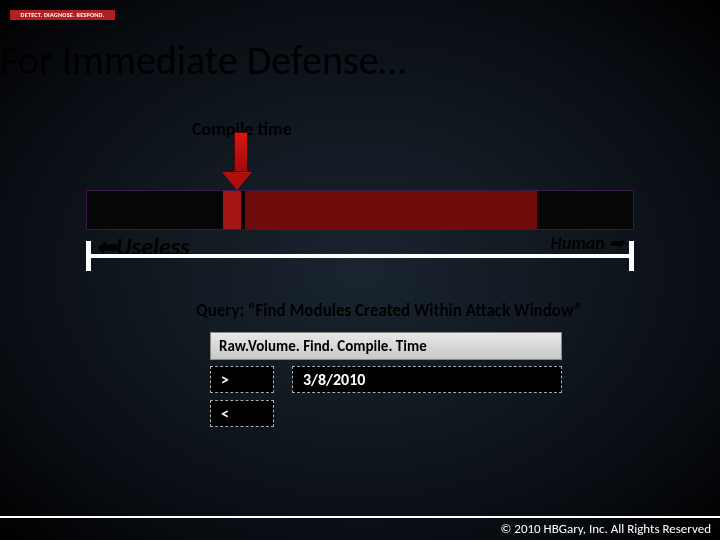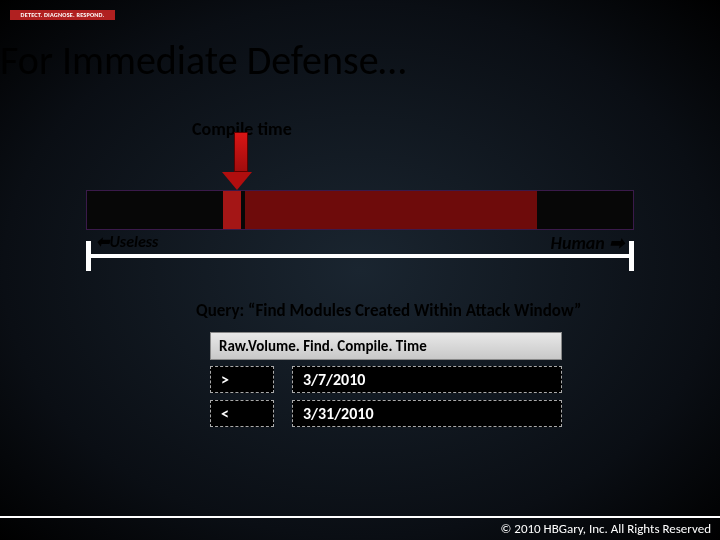--- a/index.html
+++ b/index.html
@@ -124,21 +124,21 @@
     height: 30px;
     background: #fff;
     top: -13px;
   }
   .axis-tick-left { left: 0; }
   .axis-tick-right { right: 0; }
   .useless {
     position: absolute;
     top: 232px;
     left: 96px;
-    font-size: 16px;
+    font-size: 24px;
     font-style: italic;
     font-weight: bold;
     color: #000;
   }
   .human {
     position: absolute;
     top: 232px;
     right: 96px;
     font-size: 18px;
     font-style: italic;
@@ -237,22 +237,21 @@
     <div class="axis-tick-right"></div>
   </div>
 </div>
 
 <div class="query">Query: “Find Modules Created Within Attack Window”</div>
 
 <div class="field-box field-header">Raw.Volume. Find. Compile. Time</div>
 
 <div class="qrow qrow1">
   <div class="op-box">&gt;</div>
-  <div class="val-box">3/7/2010</div>
+  <div class="val-box">3/8/2010</div>
 </div>
 
 <div class="qrow qrow2">
   <div class="op-box">&lt;</div>
-  <div class="val-box">3/31/2010</div>
 </div>
 
 <div class="footer-line"></div>
 <div class="copyright">© 2010 HBGary, Inc. All Rights Reserved</div>
 
 </body></html>

